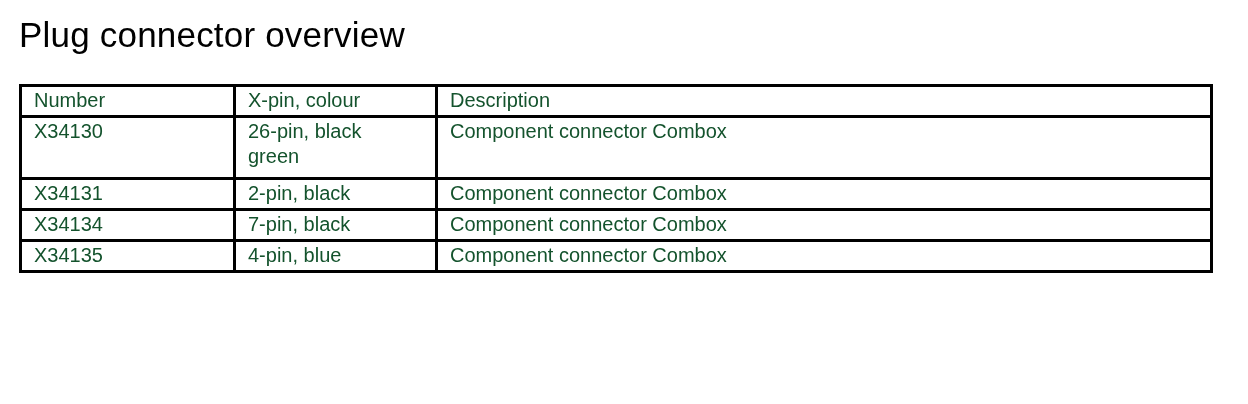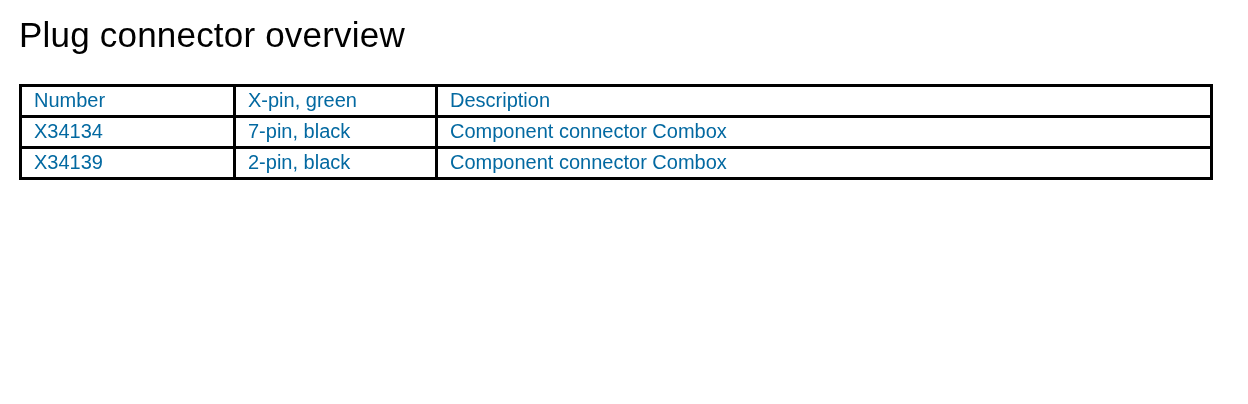--- a/index.html
+++ b/index.html
@@ -48,21 +48,21 @@
   table.conn-table col.c-xpin   { width: 202px; }
   table.conn-table col.c-desc   { width: 775px; }
 
   table.conn-table td {
     border: 3px solid #000000;
     padding: 1px 0 2px 12px;
     font-size: 20px;
     line-height: 25px;
     font-weight: 400;
     vertical-align: top;
-    color: #0369a1;
+    color: #14532d;
     background: #ffffff;
     white-space: pre-line;
   }
   table.conn-table tr.header-row td {
     font-size: 20px;
     line-height: 25px;
   }
   table.conn-table tr.tall-row td {
     height: 56px;
   }
@@ -78,38 +78,49 @@
     <table class="conn-table">
       <colgroup>
         <col class="c-number">
         <col class="c-xpin">
         <col class="c-desc">
       </colgroup>
       <tbody>
 
         <tr class="header-row">
           <td>Number</td>
-          <td>X-pin, green</td>
+          <td>X-pin, colour</td>
           <td>Description</td>
         </tr>
 
+        <tr class="tall-row">
+          <td>X34130</td>
+          <td>26-pin, black
+green</td>
+          <td>Component connector Combox</td>
+        </tr>
 
+        <tr>
+          <td>X34131</td>
+          <td>2-pin, black</td>
+          <td>Component connector Combox</td>
+        </tr>
 
 
 
         <tr>
           <td>X34134</td>
           <td>7-pin, black</td>
           <td>Component connector Combox</td>
         </tr>
 
-
         <tr>
-          <td>X34139</td>
-          <td>2-pin, black</td>
+          <td>X34135</td>
+          <td>4-pin, blue</td>
           <td>Component connector Combox</td>
         </tr>
+
 
       </tbody>
     </table>
   </div>
 
 </div>
 
 </body></html>

